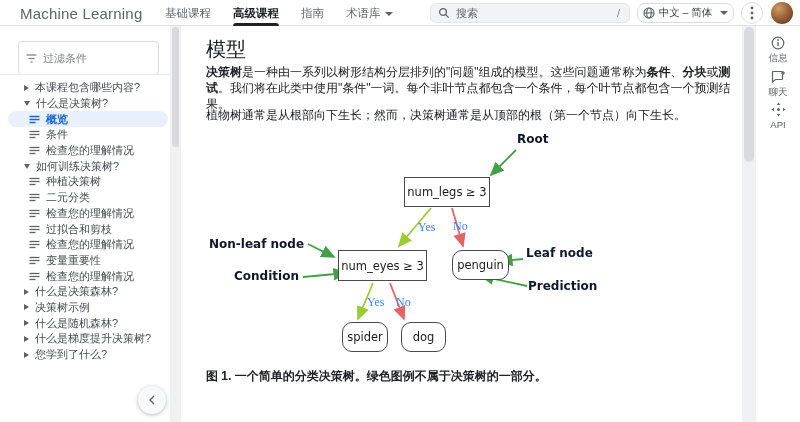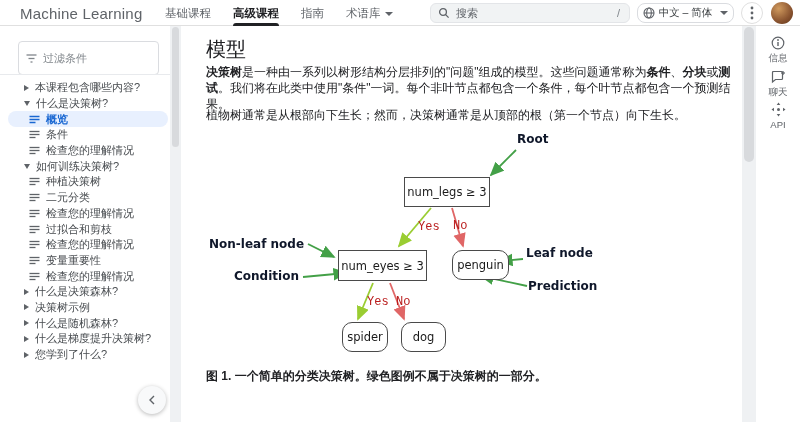--- a/index.html
+++ b/index.html
@@ -54,21 +54,21 @@
   .p1 { top:38px; }
   .p2 { top:81px; }
   .b { font-weight:700; }
   .caption { position:absolute; left:23px; top:342px; font-size:12px; font-weight:700; color:#202124; }
 
   
   .fig { position:absolute; left:12px; top:104px; width:420px; height:240px; }
   .node { position:absolute; border:1px solid #4a4a4a; background:#fff; display:flex; align-items:center; justify-content:center; font-family:"DejaVu Sans",sans-serif; font-size:11.5px; color:#1a1a1a; }
   .node.round { border-radius:10px;margin-left:12px; }
   .glabel { position:absolute; font-family:"DejaVu Sans",sans-serif; font-size:12px; color:#0f172a; white-space:nowrap;font-weight:bold; }
-  .elabel { position:absolute; font-family:Liberation Mono, monospace; font-size:12px; color:#b91c1c; }
+  .elabel { position:absolute; font-family:Liberation Serif, serif; font-size:12px; color:#3b82f6; }
   .fig svg { position:absolute; left:0; top:0; pointer-events:none; }
 
   
   .rail { position:absolute; left:756px; top:26px; width:44px; height:396px; background:#fff; }
   .rail-item { position:absolute; left:0; width:44px; display:flex; flex-direction:column; align-items:center; gap:2px; cursor:pointer; }
   .rail-label { font-size:9.5px; color:#5f6368; }
 </style>
 </head>
 <body>
 

